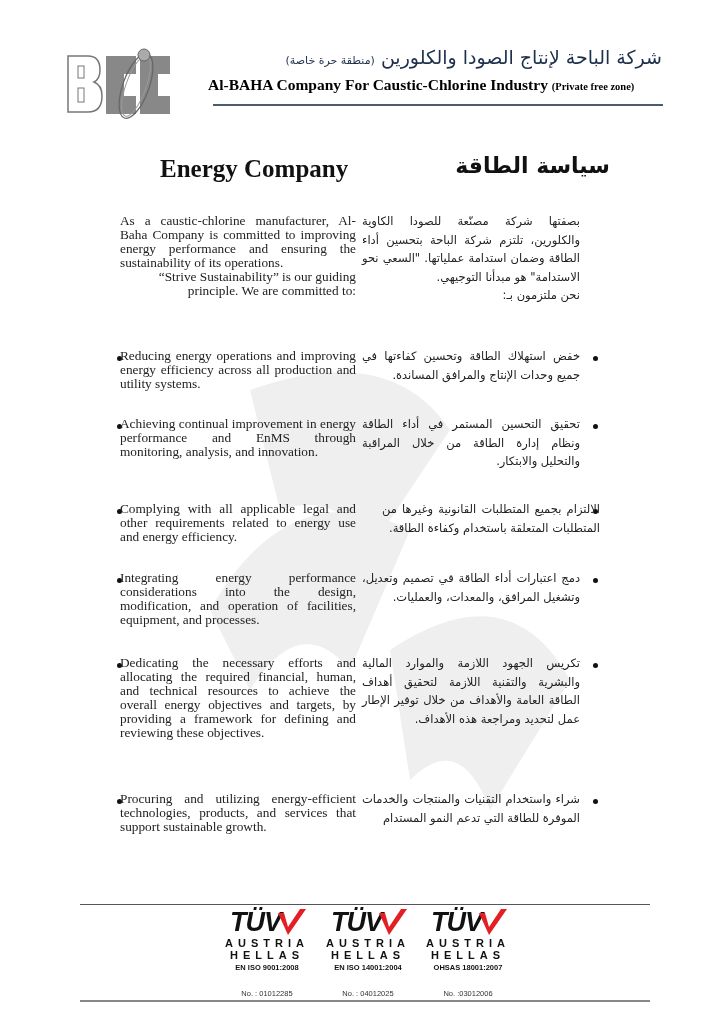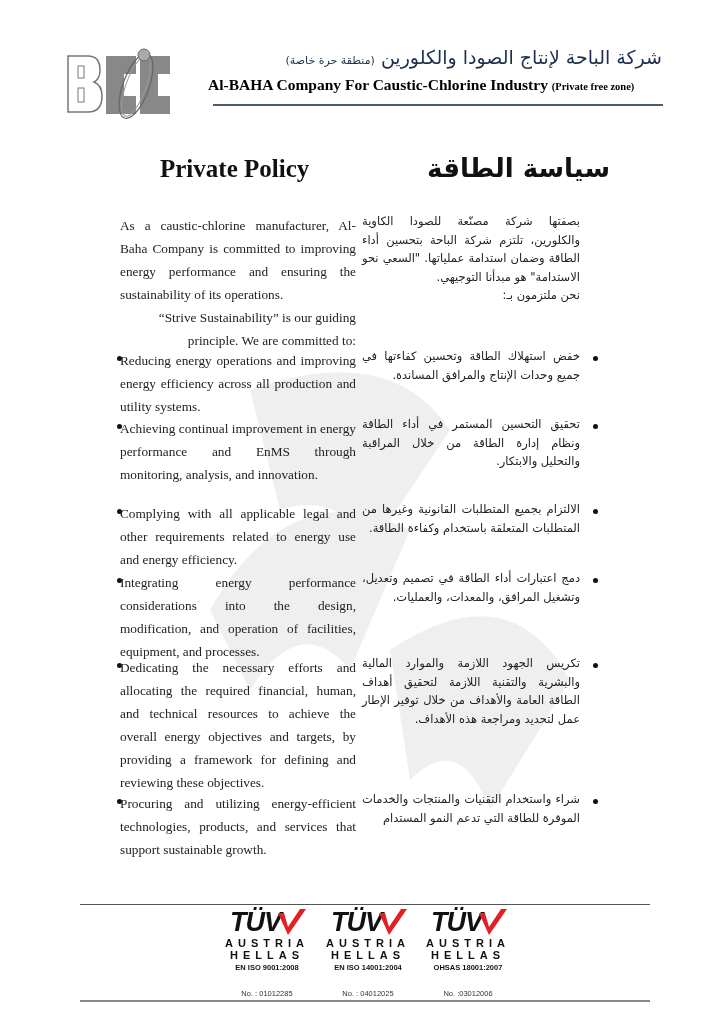--- a/index.html
+++ b/index.html
@@ -4,23 +4,23 @@
 <style>
   html,body{margin:0;padding:0;background:#fff;}
   body{width:724px;height:1024px;position:relative;overflow:hidden;font-family:"Liberation Serif",serif;color:#222;}
   .logo{position:absolute;left:66px;top:46px;width:112px;height:78px;}
   .hdr-ar{position:absolute;left:210px;top:46px;width:452px;text-align:right;direction:rtl;font-family:"DejaVu Sans",sans-serif;font-size:19px;color:#1d2f4a;white-space:nowrap;}
   .hdr-ar small{font-size:11px;}
   .hdr-en{position:absolute;left:208px;top:76px;width:460px;font-family:"Liberation Serif",serif;font-weight:bold;font-size:15.5px;color:#000000;white-space:nowrap;}
   .hdr-en small{font-size:10.5px;}
   .hdr-line{position:absolute;left:213px;top:104px;width:450px;height:2px;background:#4a5d6e;}
   .title-en{position:absolute;left:160px;top:155px;font-size:25px;font-weight:bold;color:#111;}
-  .title-ar{position:absolute;left:410px;top:153px;width:200px;text-align:right;direction:rtl;font-family:"DejaVu Sans",sans-serif;font-size:26px;font-weight:bold;color:#111;}
+  .title-ar{position:absolute;left:410px;top:153px;width:200px;text-align:right;direction:rtl;font-family:"DejaVu Sans",sans-serif;font-size:22px;font-weight:bold;color:#111;}
   .watermark{position:absolute;left:190px;top:350px;width:400px;height:520px;opacity:0.06;}
-  .col-en{position:absolute;left:120px;width:236px;font-size:13.3px;line-height:23px;text-align:justify;color:#222;}
+  .col-en{position:absolute;left:120px;width:236px;font-size:13.3px;line-height:14px;text-align:justify;color:#222;}
   .col-ar{position:absolute;left:362px;width:218px;font-family:"DejaVu Sans",sans-serif;font-size:11.5px;line-height:18.5px;direction:rtl;text-align:justify;color:#222;}
   .bullet-en{position:absolute;left:117px;width:8px;height:8px;}
   .bullet-en::before{content:"";position:absolute;left:0;top:0;width:5px;height:5px;border-radius:50%;background:#111;}
   .bullet-ar{position:absolute;left:593px;width:8px;height:8px;}
   .bullet-ar::before{content:"";position:absolute;left:0;top:0;width:5px;height:5px;border-radius:50%;background:#111;}
   .footer{position:absolute;left:80px;top:904px;width:570px;height:95px;border-top:1.5px solid #555;border-bottom:2px solid #888;}
   .tuv{position:absolute;top:2px;width:90px;text-align:center;font-family:"Liberation Sans",sans-serif;}
   .tuv .mark{height:30px;position:relative;}
   .tuv .mark .t{position:absolute;left:8px;top:0;font-size:27px;font-weight:bold;font-style:italic;color:#111;letter-spacing:-1px;}
   .tuv .mark svg{position:absolute;left:54px;top:2px;}
@@ -47,21 +47,21 @@
 <div class="hdr-ar">
   <span>شركة الباحة لإنتاج الصودا والكلورين</span>
   <small>(منطقة حرة خاصة)</small>
 </div>
 <div class="hdr-en">
   <span>Al-BAHA Company For Caustic-Chlorine Industry</span>
   <small>(Private free zone)</small>
 </div>
 <div class="hdr-line"></div>
 
-<div class="title-en">Private Policy</div>
+<div class="title-en">Energy Company</div>
 <div class="title-ar">سياسة الطاقة</div>
 
 <svg class="watermark" viewBox="0 0 400 520">
   <path d="M60 40 Q200 -10 260 80 L180 200 Q150 140 90 160 Z" fill="#000"></path>
   <path d="M20 260 Q100 120 220 180 L160 320 Q110 260 60 340 Z" fill="#000"></path>
   <path d="M200 300 Q320 220 380 330 L300 460 Q270 380 220 430 Z" fill="#000"></path>
 </svg>
 
 <div class="col-en" style="top:214px;">
   <div>As a caustic-chlorine manufacturer, Al-Baha Company is committed to improving energy performance and ensuring the sustainability of its operations.</div>
@@ -79,21 +79,21 @@
   <div class="col-ar" style="top:347px;">خفض استهلاك الطاقة وتحسين كفاءتها في جميع وحدات الإنتاج والمرافق المساندة.</div>
 
   <div class="bullet-en" style="top:424px;"></div>
   <div class="col-en" style="top:417px;">Achieving continual improvement in energy performance and EnMS through monitoring, analysis, and innovation.</div>
   <div class="bullet-ar" style="top:424px;"></div>
   <div class="col-ar" style="top:415px;">تحقيق التحسين المستمر في أداء الطاقة ونظام إدارة الطاقة من خلال المراقبة والتحليل والابتكار.</div>
 
   <div class="bullet-en" style="top:509px;"></div>
   <div class="col-en" style="top:502px;">Complying with all applicable legal and other requirements related to energy use and energy efficiency.</div>
   <div class="bullet-ar" style="top:509px;"></div>
-  <div class="col-ar" style="top:500px;">الالتزام بجميع المتطلبات القانونية وغيرها من المتطلبات المتعلقة باستخدام وكفاءة الطاقة.</div>
+  <div class="col-ar" style="top:500px;margin-left:20px;">الالتزام بجميع المتطلبات القانونية وغيرها من المتطلبات المتعلقة باستخدام وكفاءة الطاقة.</div>
 
   <div class="bullet-en" style="top:578px;"></div>
   <div class="col-en" style="top:571px;">Integrating energy performance considerations into the design, modification, and operation of facilities, equipment, and processes.</div>
   <div class="bullet-ar" style="top:578px;"></div>
   <div class="col-ar" style="top:569px;">دمج اعتبارات أداء الطاقة في تصميم وتعديل، وتشغيل المرافق، والمعدات، والعمليات.</div>
 
   <div class="bullet-en" style="top:663px;"></div>
   <div class="col-en" style="top:656px;">Dedicating the necessary efforts and allocating the required financial, human, and technical resources to achieve the overall energy objectives and targets, by providing a framework for defining and reviewing these objectives.</div>
   <div class="bullet-ar" style="top:663px;"></div>
   <div class="col-ar" style="top:654px;">تكريس الجهود اللازمة والموارد المالية والبشرية والتقنية اللازمة لتحقيق أهداف الطاقة العامة والأهداف من خلال توفير الإطار عمل لتحديد ومراجعة هذه الأهداف.</div>

